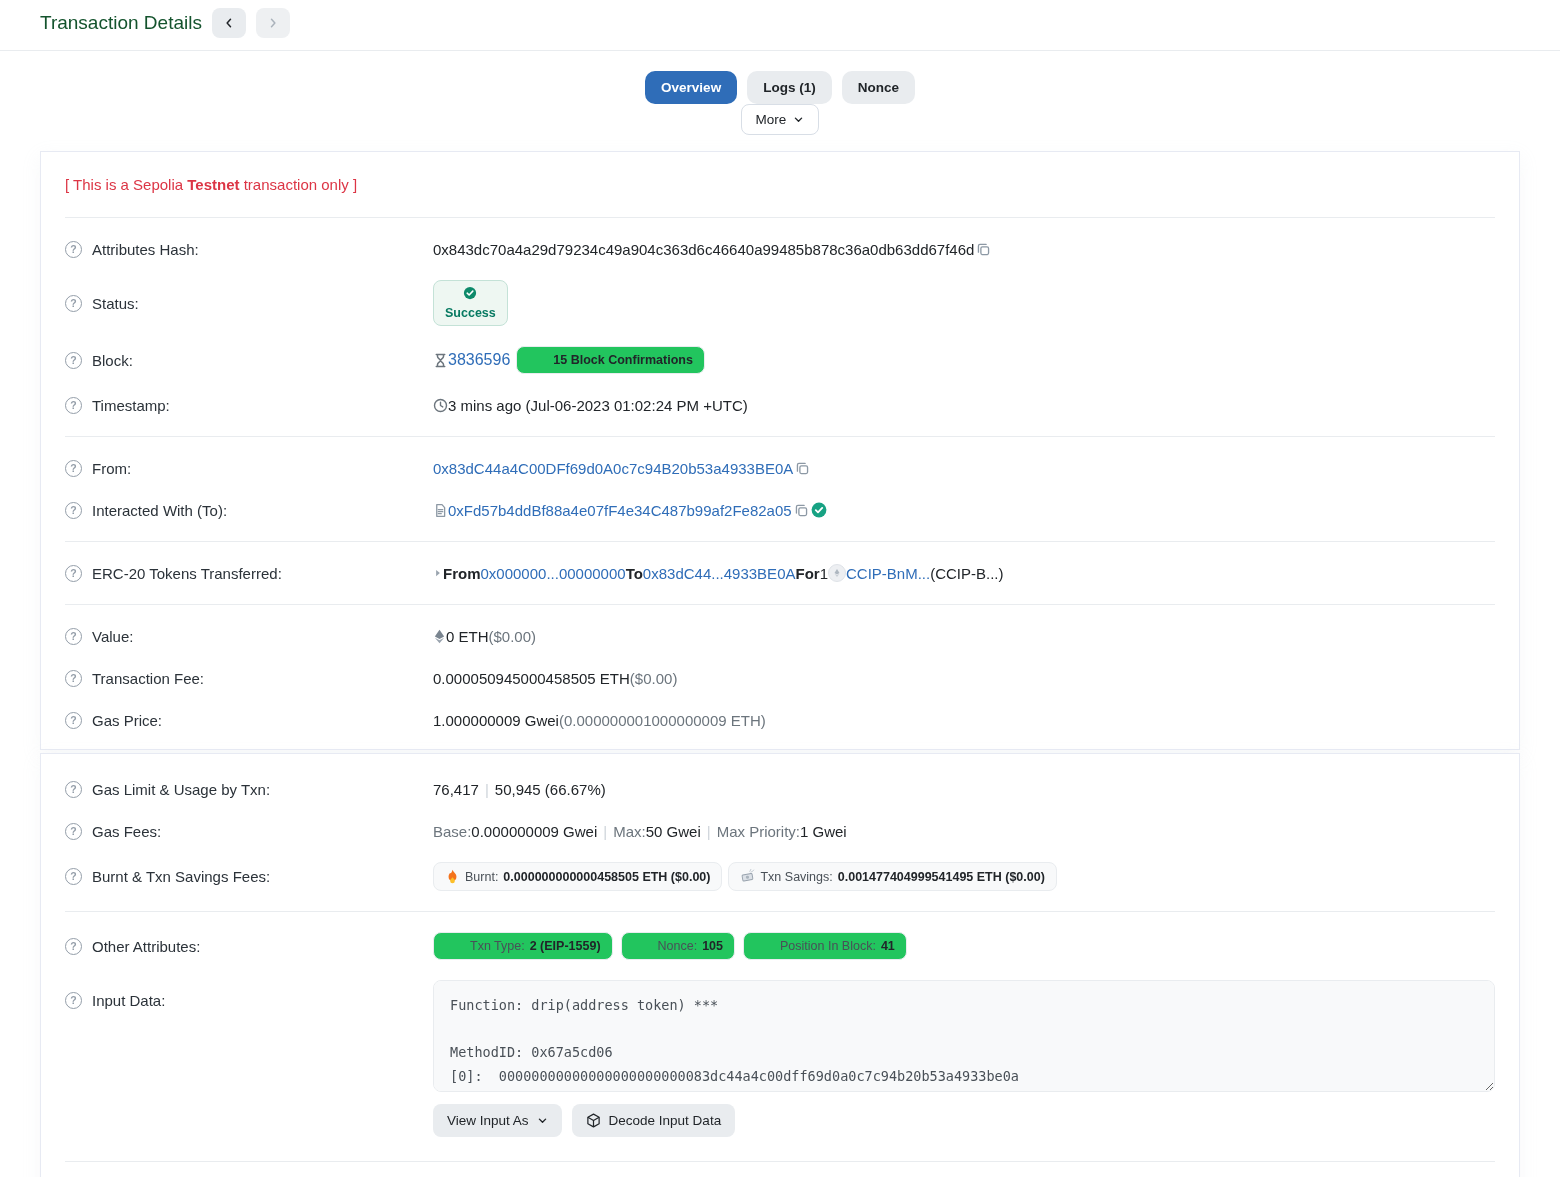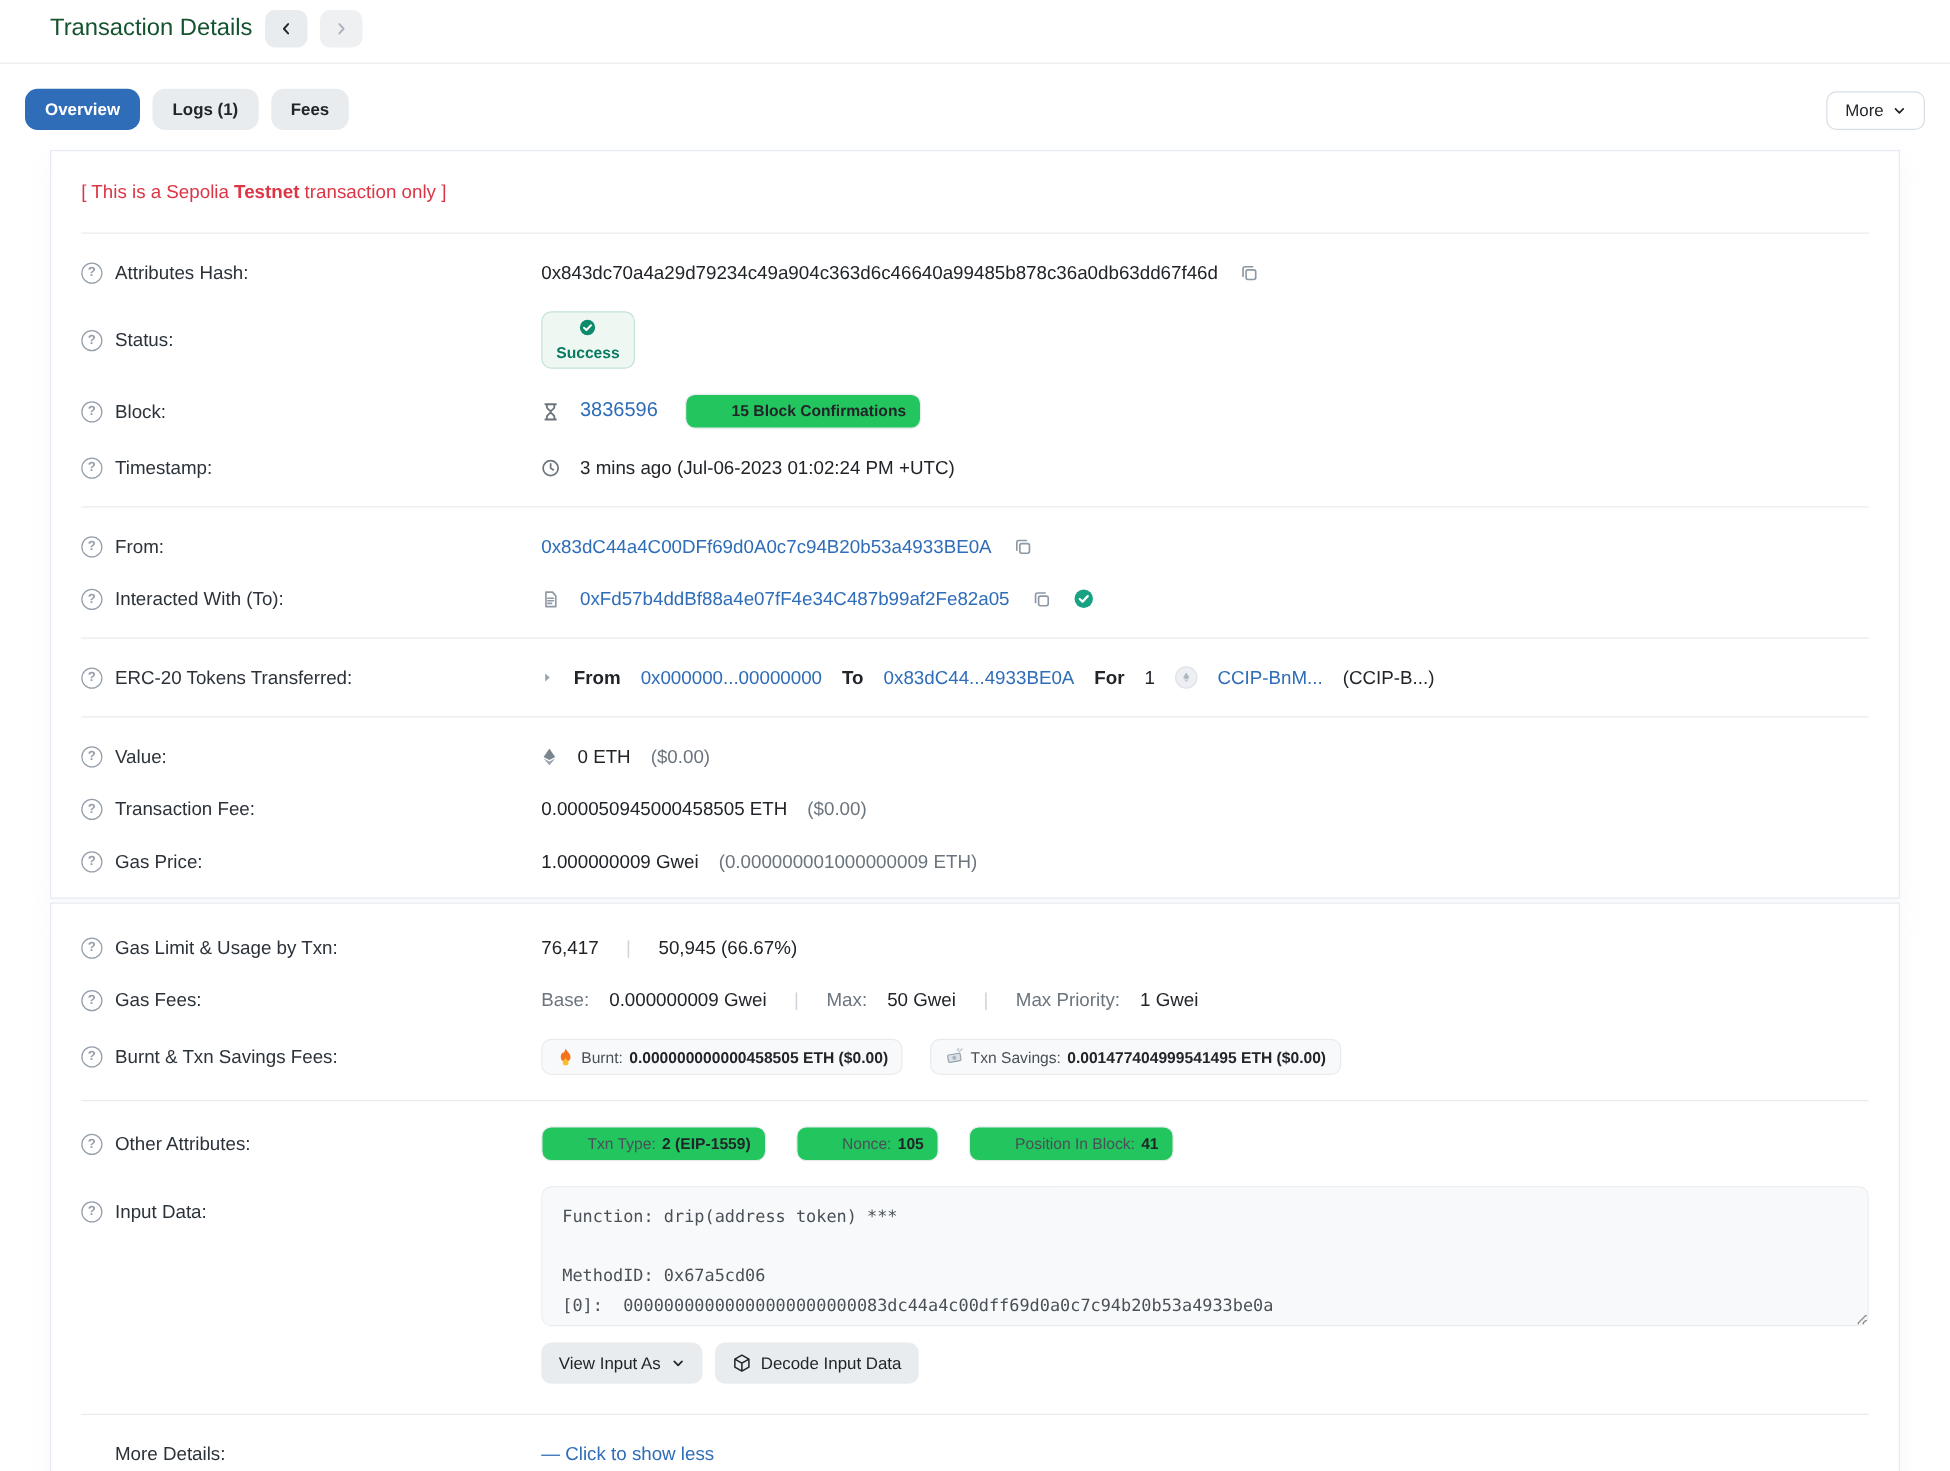--- a/index.html
+++ b/index.html
@@ -15,22 +15,23 @@
   .page-title { font-size:19px; font-weight:400; margin:0; color:#14532d; }
   .nav-btn {
     width:34px; height:30px; border:none; border-radius:8px; cursor:pointer;
     display:inline-flex; align-items:center; justify-content:center; background:#e9ecef;
   }
   .nav-btn.disabled { background:#eef0f2; }
   .nav-btn svg { width:12px; height:12px; stroke:#212529; stroke-width:2; fill:none; stroke-linecap:round; stroke-linejoin:round; }
   .nav-btn.disabled svg { stroke:#aab2bb; }
 
   .tabs-row {
-    display:flex; align-items:flex-end; justify-content:space-between;
-    padding:20px 20px 16px;
+    display:flex; align-items:center; justify-content:space-between;
+    padding:20px 40px 16px;
+    flex-direction:column;
   }
   .tabs { display:flex; gap:10px; }
   .tab {
     border:none; cursor:pointer; border-radius:10px; padding:9px 16px;
     font-size:13.5px; font-weight:700; background:#e9ecef; color:#212529;
     font-family:inherit;
   }
   .tab.active { background:#2f6db8; color:#fff; }
   .more-btn {
     background:#fff; border:1px solid #d8dee6; border-radius:8px; cursor:pointer;
@@ -56,21 +57,21 @@
     padding:10px 0; min-height:42px;
   }
   .row.top { align-items:flex-start; }
   .lbl { display:flex; align-items:center; gap:10px; color:#2b3239; }
   .row.top .lbl { margin-top:12px; }
   .qmark {
     width:17px; height:17px; flex:0 0 17px; border:1.3px solid #949ea9; border-radius:50%;
     display:inline-flex; align-items:center; justify-content:center;
     font-size:10.5px; font-weight:700; color:#949ea9; cursor:pointer; line-height:1;
   }
-  .val { display:flex; align-items:center; gap:16px; flex-wrap:wrap; color:#212529; }
+  .val { display:flex; align-items:center; gap:0; flex-wrap:wrap; color:#212529; }
   .muted { color:#6c757d; }
   .sep { color:#ced4da; padding:0 6px; }
   a.lnk { color:#2f6db8; text-decoration:none; cursor:pointer; }
   .bold { font-weight:700; }
 
   .ic { width:15px; height:15px; stroke:#8c98a4; stroke-width:1.4; fill:none; stroke-linecap:round; stroke-linejoin:round; }
   .ic-btn { background:none; border:none; padding:2px; cursor:pointer; display:inline-flex; }
   .ic-dark { stroke:#6c757d; }
 
   .badge-success {
@@ -128,21 +129,21 @@
           <polyline points="6,3 10.5,8 6,13"></polyline>
         </svg>
     </span>
   </button>
 </header>
 
 <div class="tabs-row">
   <div class="tabs">
     <button class="tab active">Overview</button>
     <button class="tab">Logs (1)</button>
-    <button class="tab">Fees</button>
+    <button class="tab">Nonce</button>
   </div>
   <button class="more-btn">
     <span>More</span>
     <span style="display:inline-flex">
       <svg viewBox="0 0 16 16">
           <polyline points="3.5,6 8,10.5 12.5,6"></polyline>
         </svg>
     </span>
   </button>
 </div>

